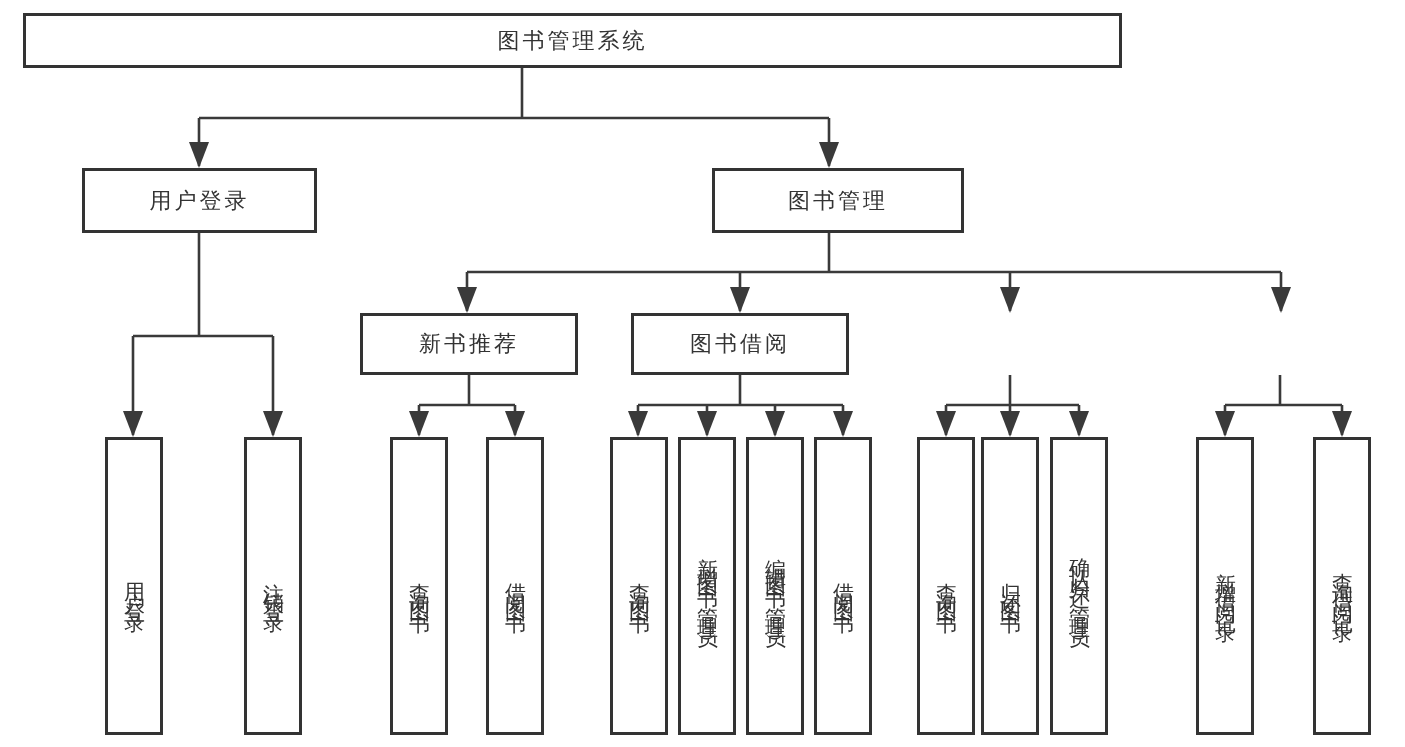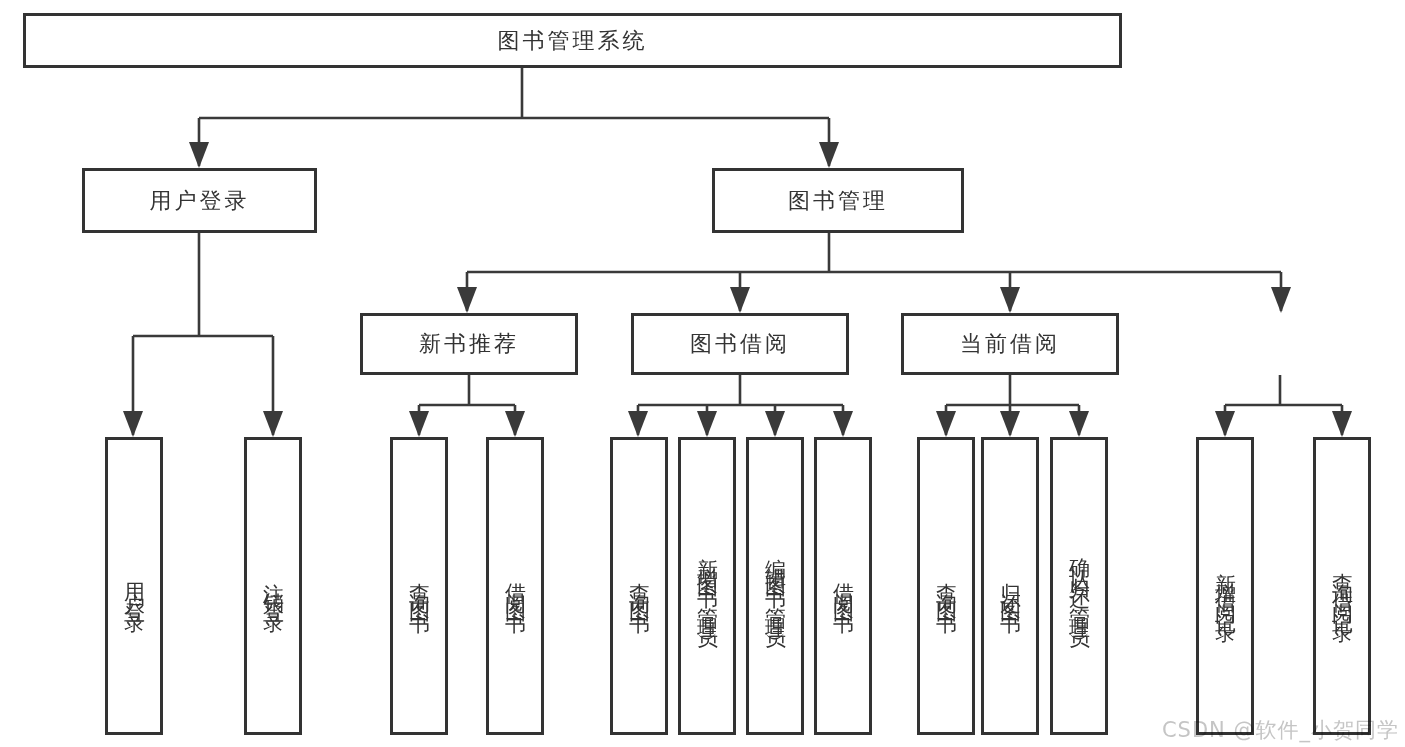--- a/index.html
+++ b/index.html
@@ -98,21 +98,20 @@
     </g>
   </svg>
 
   <div class="node hnode" style="left:23px; top:13px; width:1099px; height:55px;">图书管理系统</div>
 
   <div class="node hnode" style="left:82px; top:168px; width:235px; height:65px;">用户登录</div>
   <div class="node hnode" style="left:712px; top:168px; width:252px; height:65px;">图书管理</div>
 
   <div class="node hnode" style="left:360px; top:313px; width:218px; height:62px;">新书推荐</div>
   <div class="node hnode" style="left:631px; top:313px; width:218px; height:62px;">图书借阅</div>
-  <div class="node hnode" style="left:901px; top:313px; width:218px; height:62px;">当前借阅</div>
 
   <div class="node vnode" style="left:105px;">
     <span class="vtext">用户登录</span>
   </div>
   <div class="node vnode" style="left:244px;">
     <span class="vtext">注销登录</span>
   </div>
 
   <div class="node vnode" style="left:390px;">
     <span class="vtext">查询图书</span>
@@ -144,15 +143,14 @@
     <span class="vtext">确认归还（管理员）</span>
   </div>
 
   <div class="node vnode" style="left:1196px;">
     <span class="vtext">新增借阅记录</span>
   </div>
   <div class="node vnode" style="left:1313px;">
     <span class="vtext">查询借阅记录</span>
   </div>
 
-  <div class="watermark">CSDN @软件_小贺同学</div>
 
 </div>
 
 </body></html>

